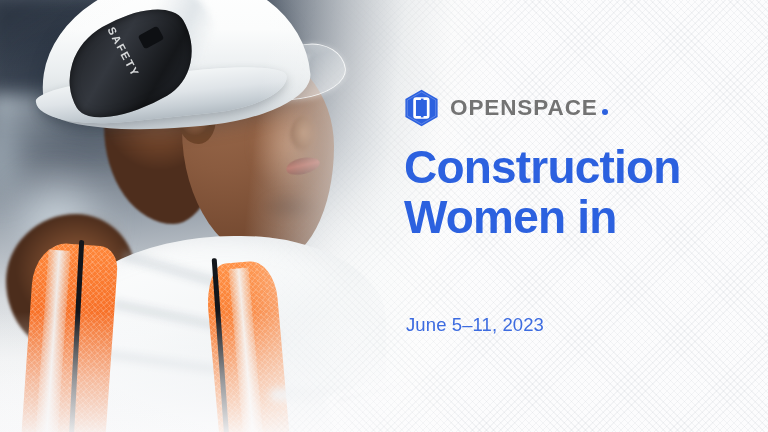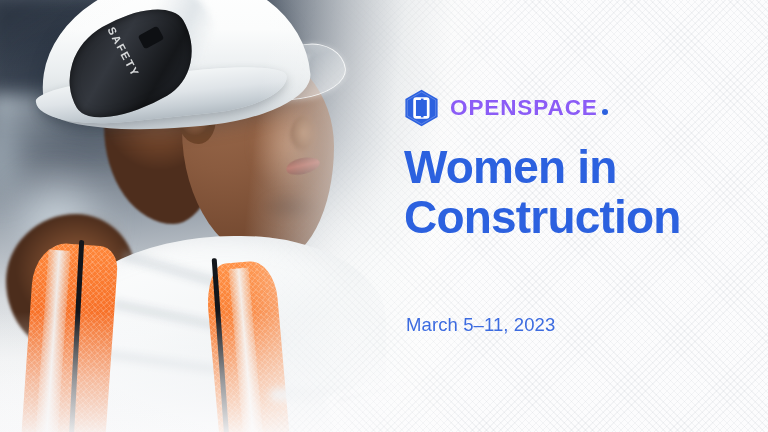--- a/index.html
+++ b/index.html
@@ -392,21 +392,21 @@
   }
   .logo-row {
     position: absolute;
     left: 0; top: 89px;
     display: flex;
     align-items: center;
     gap: 11px;
   }
   .logo-mark { width: 35px; height: 38px; display: block; }
   .logo-word {
-    color: #8b5cf6;
+    color: #737373;
     font-size: 22.5px;
     font-weight: 700;
     letter-spacing: 0.9px;
     line-height: 1;
     white-space: nowrap;
     text-align: center;
   }
   .logo-reg {
     display: inline-block;
     width: 6px; height: 6px;
@@ -507,20 +507,20 @@
         <path d="M17.5 3.0 L31.7 11.1 v15.8 L17.5 35.0 L3.3 26.9 V11.1 Z" fill="none" stroke="#ffffff" stroke-width="0.9" opacity="0.25"></path>
         <rect x="10.6" y="9.6" width="13.6" height="18.8" rx="1.6" fill="none" stroke="#ffffff" stroke-width="2.7"></rect>
         <rect x="16.9" y="9.6" width="2.6" height="18.8" fill="#2C61DF"></rect>
       </svg>
       <div class="logo-word">
         <span>OPENSPACE</span><span class="logo-reg"></span>
       </div>
     </div>
 
     <h1 class="headline">
+      <span>Construction</span>
       <span>Women in</span>
-      <span>Construction</span>
     </h1>
 
-    <div class="subtitle">March 5–11, 2023</div>
+    <div class="subtitle">June 5–11, 2023</div>
   </div>
 
 </div>
 
 </body></html>

